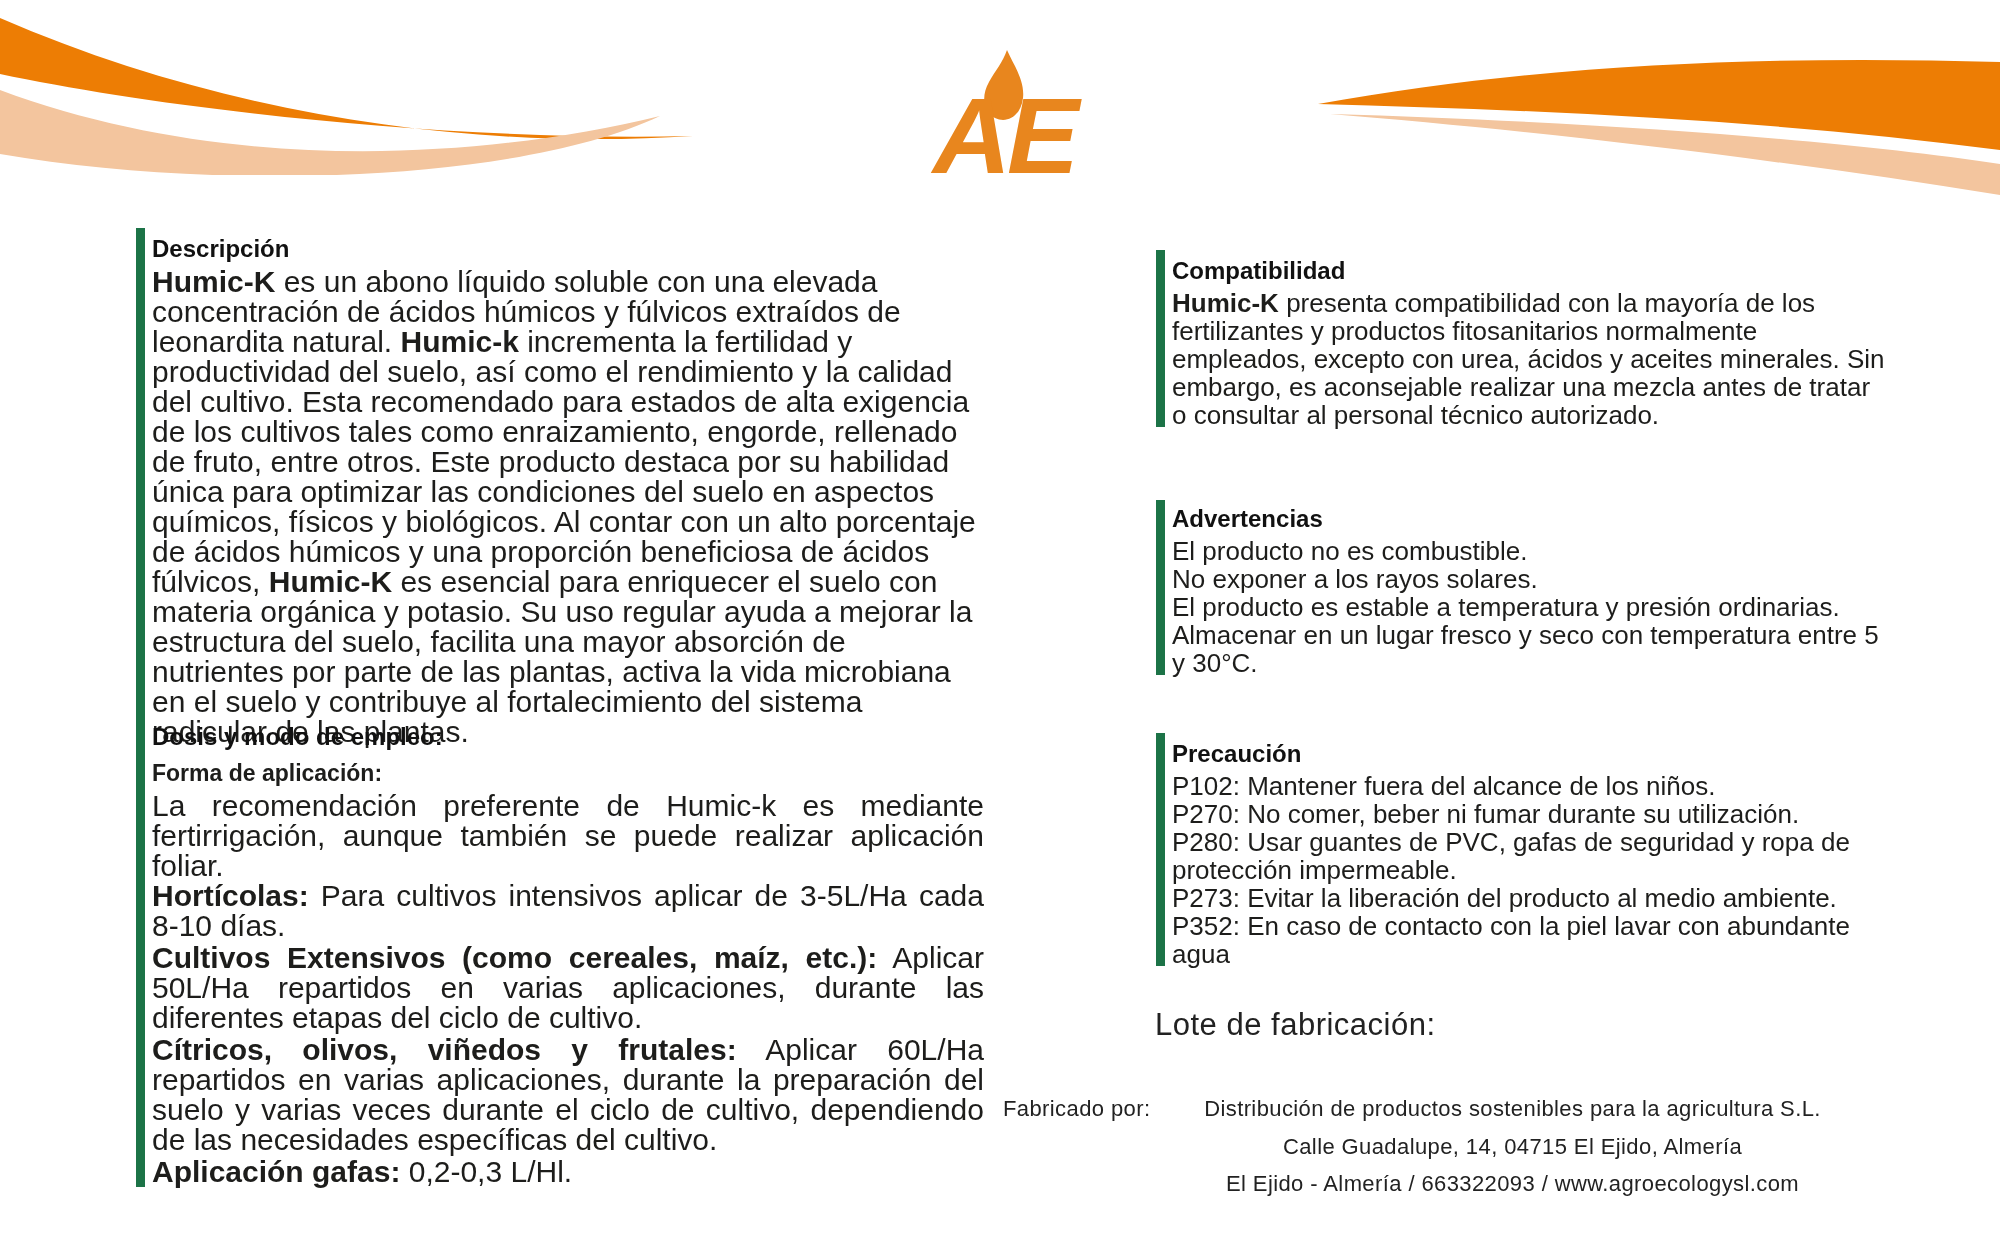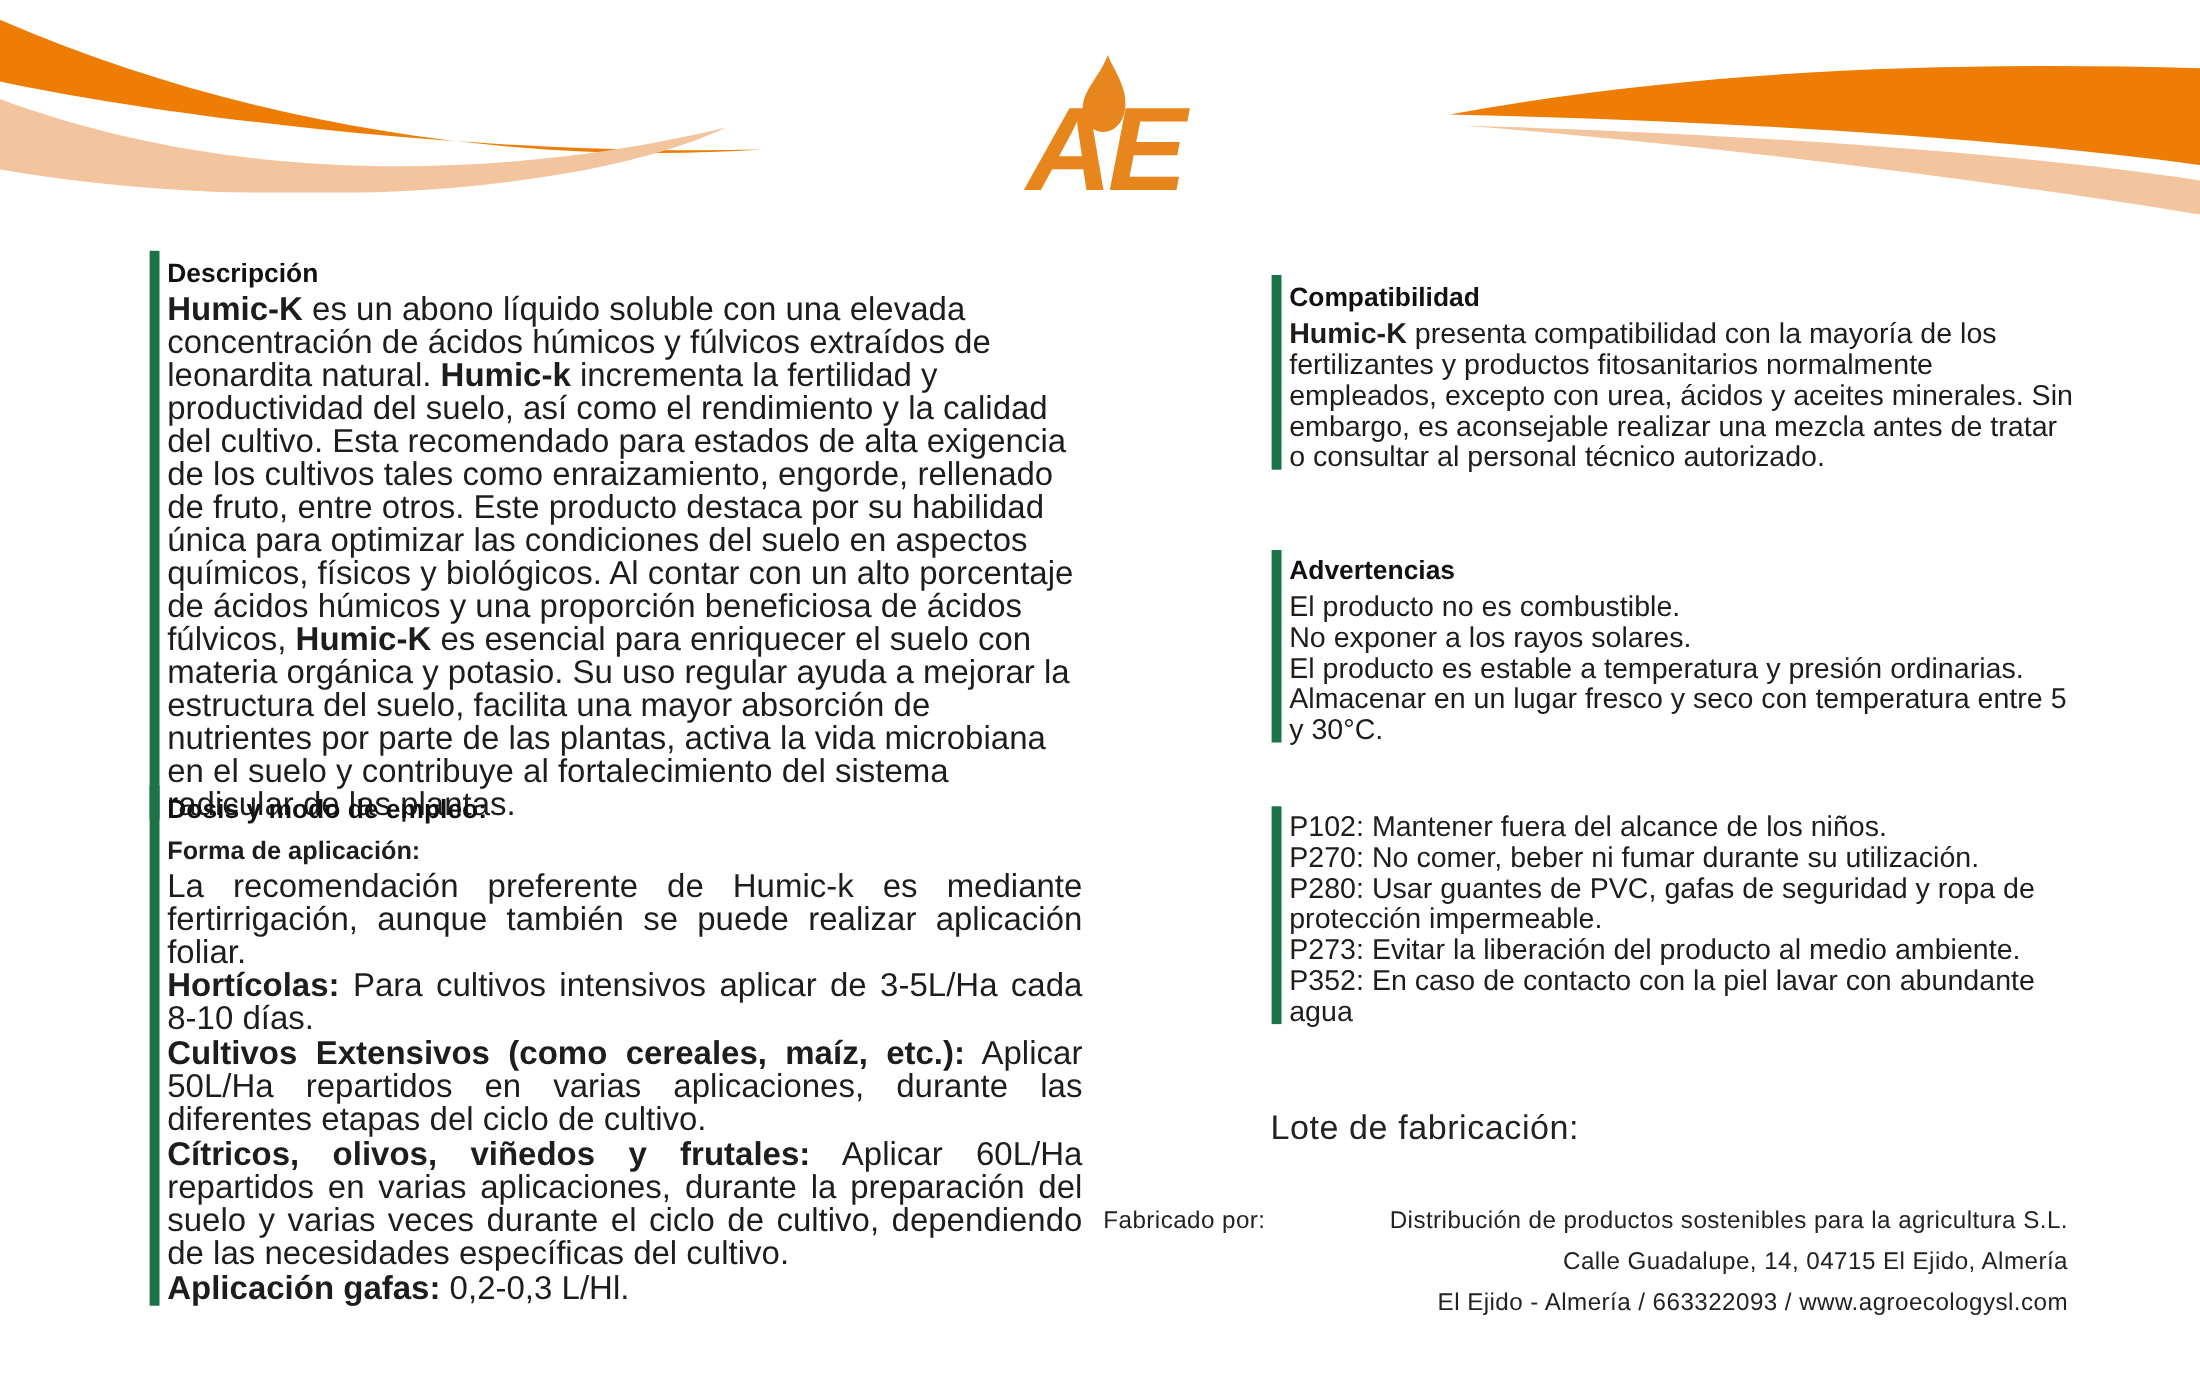--- a/index.html
+++ b/index.html
@@ -49,21 +49,21 @@
   .lote{
     position:absolute;left:1155px;top:1005px;
     font-size:31px;line-height:40px;font-weight:400;color:#222;letter-spacing:0.5px;
   }
   .fabricado{
     position:absolute;left:1003px;top:1094px;
     font-size:22px;line-height:30px;letter-spacing:0.4px;color:#222;
   }
   .address{
     position:absolute;left:1145px;top:1090px;width:735px;
-    text-align:right;font-size:22px;line-height:37.5px;letter-spacing:0.4px;color:#222;
+    text-align:center;font-size:22px;line-height:37.5px;letter-spacing:0.4px;color:#222;
   }
 </style>
 </head>
 <body>
 
 <svg class="swoosh swoosh-left" width="700" height="175" viewBox="0 0 700 175">
   <path d="M0,18 C230,118 480,150 693,136 C450,142 160,108 0,74 Z" fill="var(--swoosh-orange,#ED7D04)"></path>
   <path d="M0,90 C220,172 470,162 660,116 C520,182 220,192 0,154 Z" fill="var(--swoosh-peach,#F3C59E)"></path>
 </svg>
 
@@ -110,20 +110,21 @@
   <div class="body-r">
       <div class="line">El producto no es combustible.</div>
       <div class="line">No exponer a los rayos solares.</div>
       <div class="line">El producto es estable a temperatura y presión ordinarias.</div>
       <div class="line">Almacenar en un lugar fresco y seco con temperatura entre 5 y 30°C.</div>
     </div>
 </section>
 
 <section class="sec sec-prec">
   <div class="greenbar"></div>
+  <h2>Precaución</h2>
   <div class="body-r">
       <div class="line">P102: Mantener fuera del alcance de los niños.</div>
       <div class="line">P270: No comer, beber ni fumar durante su utilización.</div>
       <div class="line">P280: Usar guantes de PVC, gafas de seguridad y ropa de protección impermeable.</div>
       <div class="line">P273: Evitar la liberación del producto al medio ambiente.</div>
       <div class="line">P352: En caso de contacto con la piel lavar con abundante agua</div>
     </div>
 </section>
 
 <div class="lote">Lote de fabricación:</div>

